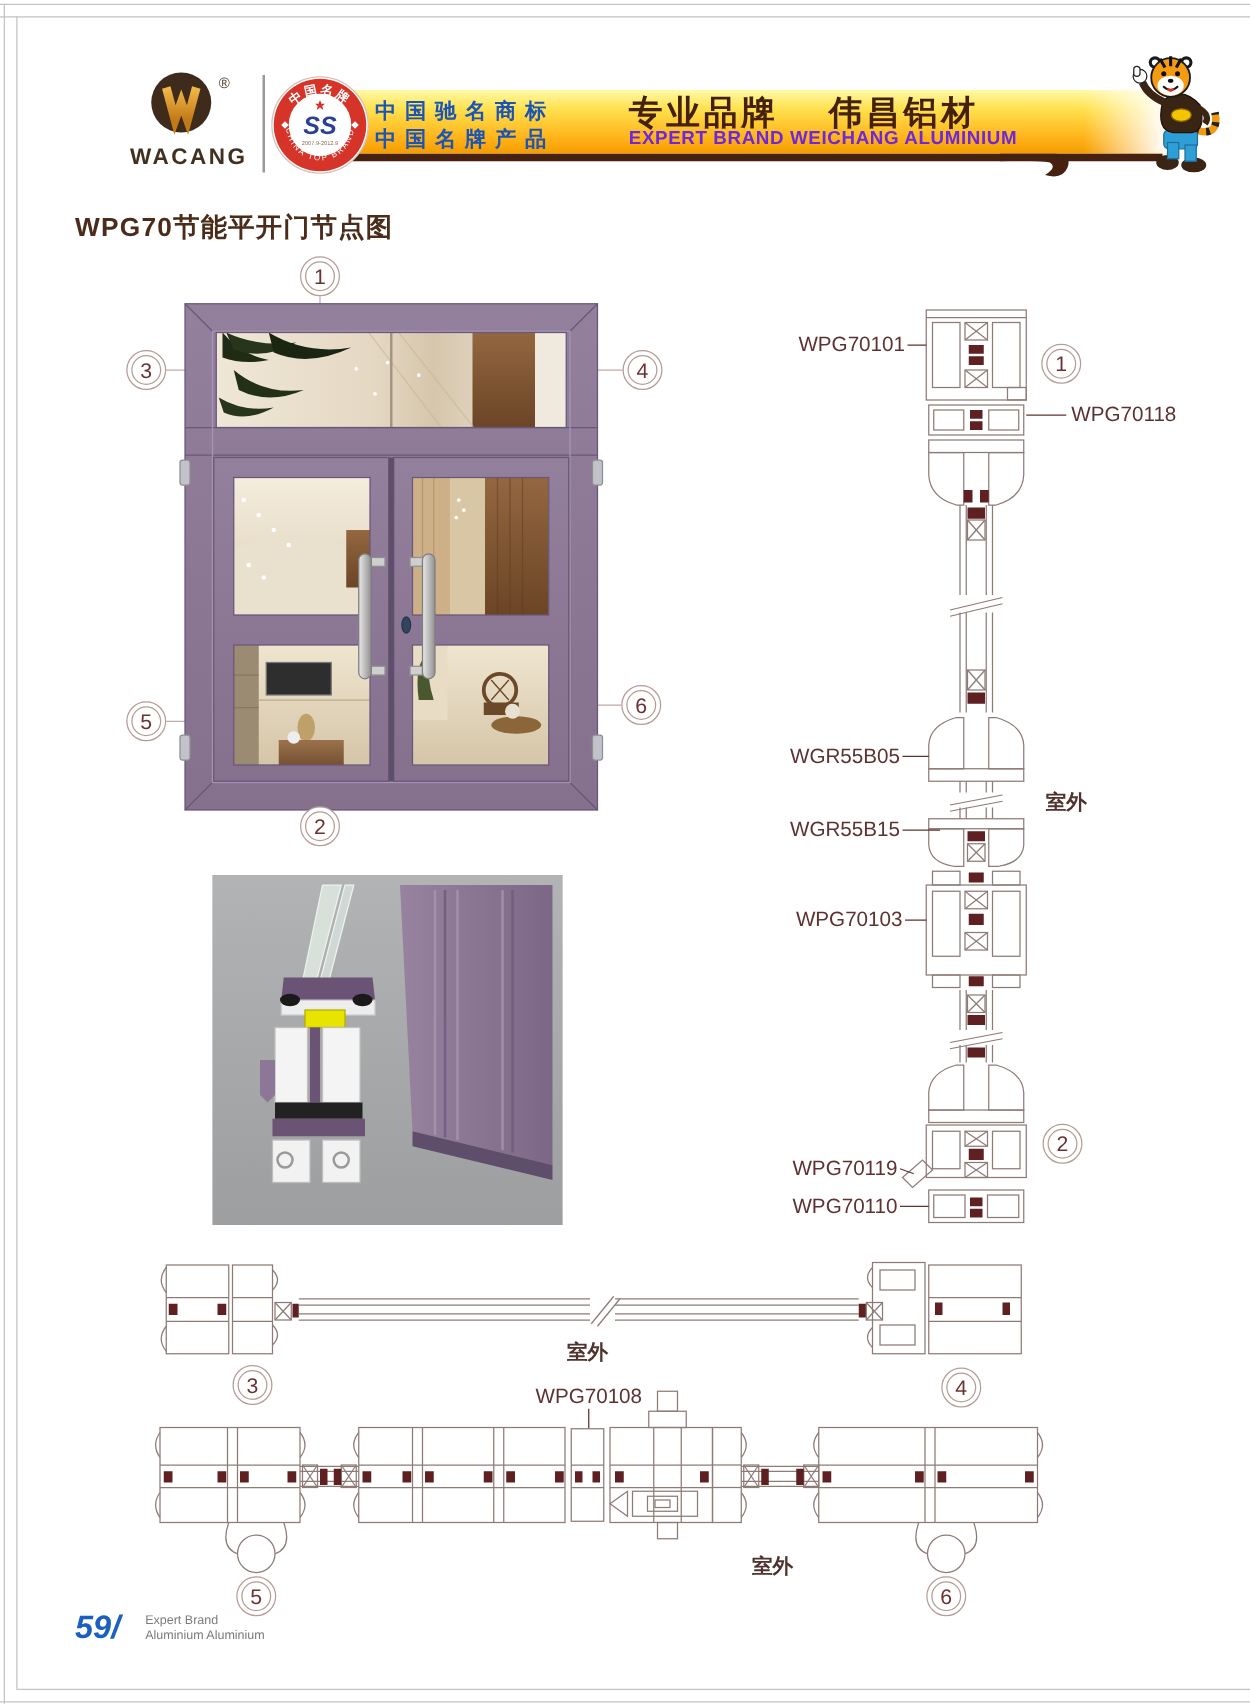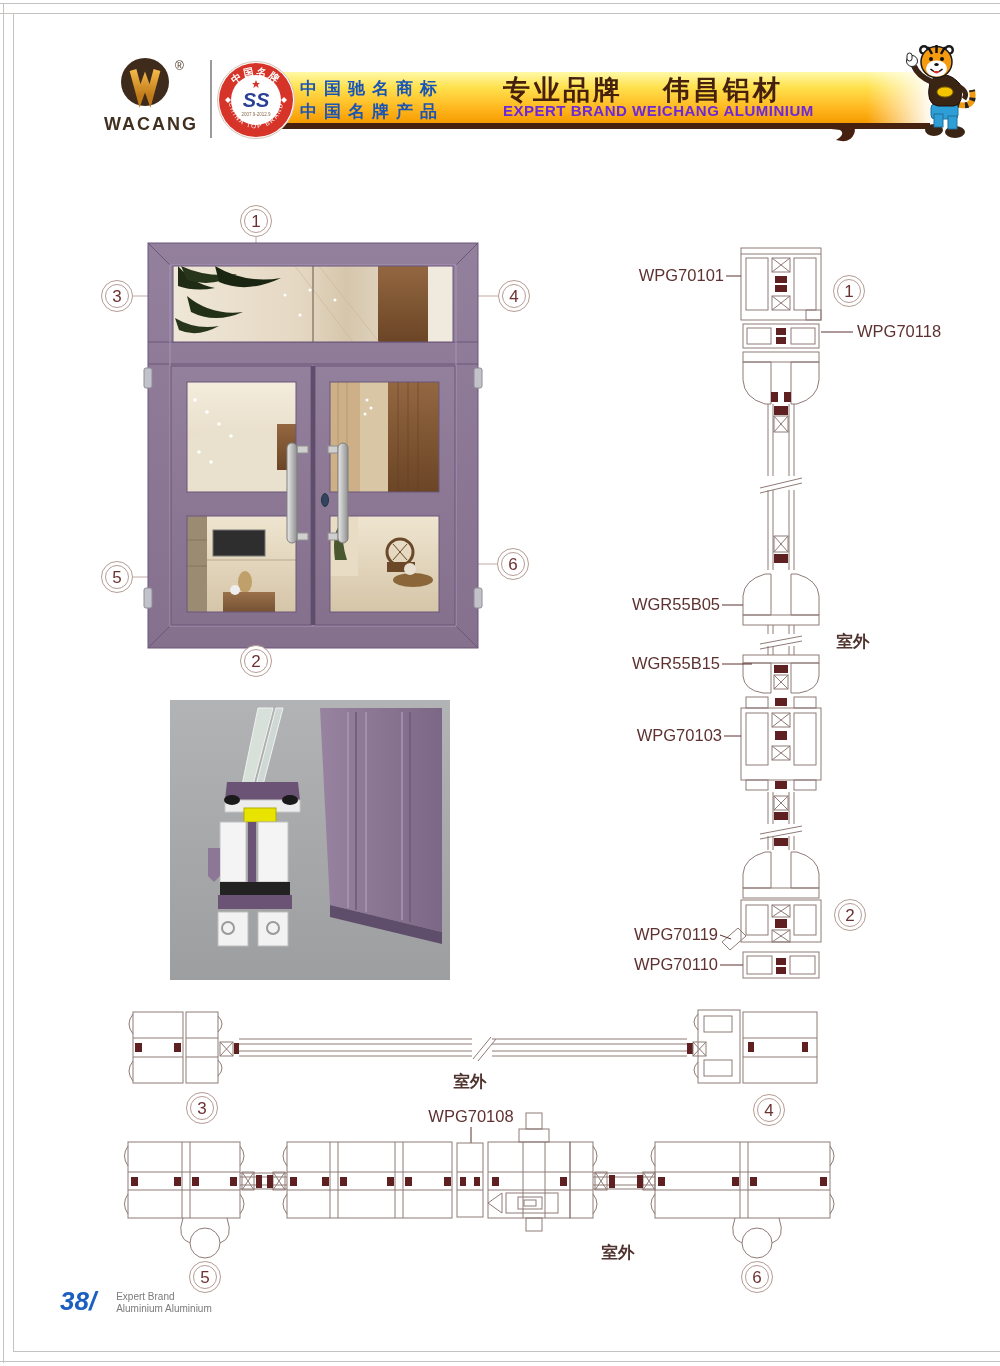--- a/index.html
+++ b/index.html
@@ -135,20 +135,21 @@
     <circle cx="38.5" cy="20" r="15.5" fill="#f59b10" stroke="#1a1a1a" stroke-width="1.5"></circle>
     <ellipse cx="38.5" cy="26.5" rx="10.5" ry="8" fill="#ffffff"></ellipse>
     <path d="M30,5 L34,12 M38.5,3 L38.5,11 M47,5 L43,12" stroke="#111111" stroke-width="2.5"></path>
     <circle cx="33" cy="17" r="2" fill="#111111"></circle>
       <circle cx="44" cy="17" r="2" fill="#111111"></circle>
     <ellipse cx="38.5" cy="22.5" rx="2.2" ry="1.6" fill="#111111"></ellipse>
     <path d="M32.5,27 Q38.5,33 44.5,27" stroke="#111111" stroke-width="1.5" fill="none"></path>
     <path d="M35,29 Q38.5,34 42,29 Z" fill="#e03020"></path>
   </svg>
 
+  <h1 class="page-title">WPG70节能平开门节点图</h1>
 
   <div class="door-fig">
   <svg width="445" height="485" viewBox="0 0 445 485">
     <defs>
       <linearGradient id="gPurple" x1="0" y1="0" x2="0" y2="1">
         <stop offset="0" stop-color="#93809c"></stop>
             <stop offset="1" stop-color="#85708e"></stop>
       </linearGradient>
       <linearGradient id="gTrans" x1="0" y1="0" x2="1" y2="0">
         <stop offset="0" stop-color="#efe7d7"></stop>
@@ -762,20 +763,20 @@
       <text class="co-num" x="85" y="183" text-anchor="middle">5</text>
     </g>
     <g>
       <circle class="co-ring" cx="637" cy="177" r="15.5"></circle>
         <circle class="co-ring" cx="637" cy="177" r="11.5"></circle>
       <text class="co-num" x="637" y="183" text-anchor="middle">6</text>
     </g>
   </svg>
 
   <div class="footer">
-    <div class="page-num">38/</div>
+    <div class="page-num">59/</div>
     <div class="footer-cap">
       <div>Expert Brand</div>
       <div>Aluminium Aluminium</div>
     </div>
   </div>
 
 </div>
 
 </body></html>

